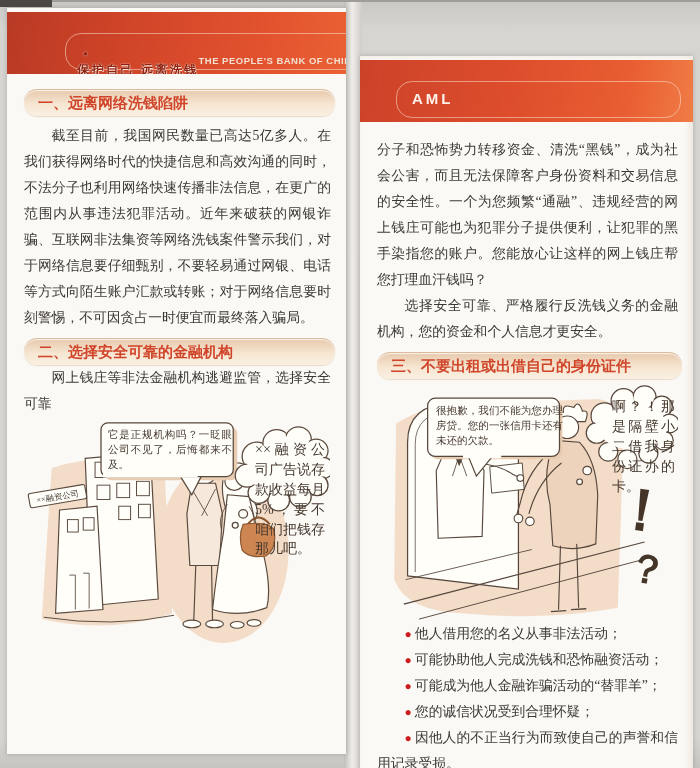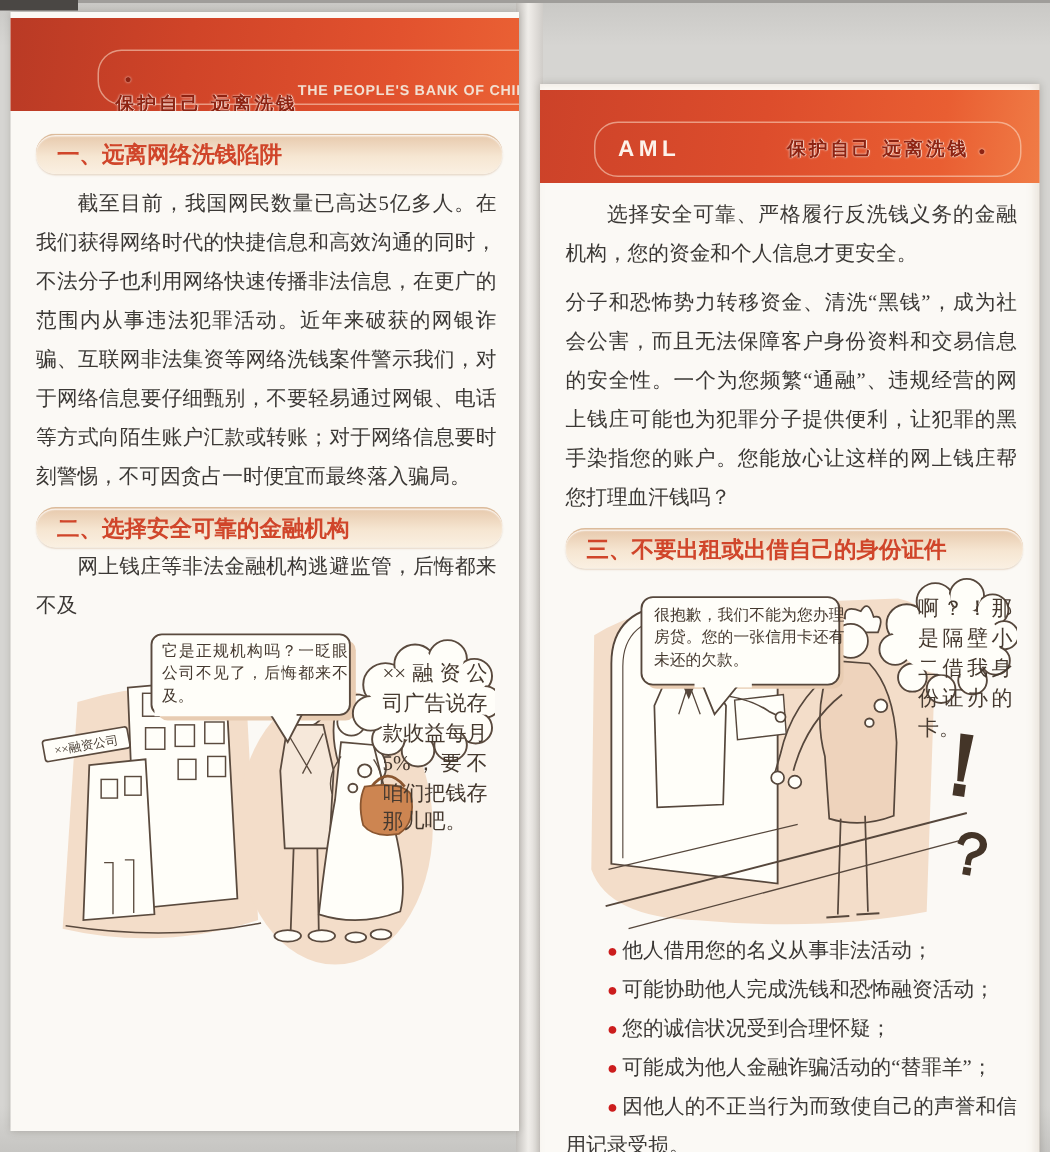--- a/index.html
+++ b/index.html
@@ -58,21 +58,21 @@
       <div class="hdr-frame frame-l"></div>
       <div class="hdr-row row-l">
         <span><span class="hdr-dot">●</span><span class="tagline">保护自己 远离洗钱</span></span>
         <span class="bank-name">THE PEOPLE'S BANK OF CHINA</span>
       </div>
     </div>
     <div class="content">
       <div class="sec-bar">一、远离网络洗钱陷阱</div>
       <div class="para ind2">截至目前，我国网民数量已高达5亿多人。在我们获得网络时代的快捷信息和高效沟通的同时，不法分子也利用网络快速传播非法信息，在更广的范围内从事违法犯罪活动。近年来破获的网银诈骗、互联网非法集资等网络洗钱案件警示我们，对于网络信息要仔细甄别，不要轻易通过网银、电话等方式向陌生账户汇款或转账；对于网络信息要时刻警惕，不可因贪占一时便宜而最终落入骗局。</div>
       <div class="sec-bar">二、选择安全可靠的金融机构</div>
-      <div class="para ind2" style="margin-top:0;">网上钱庄等非法金融机构逃避监管，后悔都来不及</div>
+      <div class="para ind2" style="margin-top:0;">网上钱庄等非法金融机构逃避监管，选择安全可靠</div>
 
       <div class="illus illus-left">
         <svg width="306" height="222" viewBox="0 0 310 232" preserveAspectRatio="none">
           <g>
             <path d="M28,48 Q85,30 142,44 L150,200 Q85,222 18,206 Z" fill="#f3ddc9"></path>
             <ellipse cx="202" cy="135" rx="66" ry="96" fill="#f3ddc9"></ellipse>
           </g>
           <g stroke="#5a4a3e" stroke-width="1.2" fill="#fffef9">
             <path d="M62,38 L128,32 L136,185 L68,192 Z"></path>
             <rect x="72" y="42" width="14" height="16" fill="none" stroke-width="1"></rect>
@@ -150,26 +150,25 @@
         <div class="btxt btxt-sm lb-thought">××融资公司广告说存款收益每月5%，要不咱们把钱存那儿吧。</div>
       </div>
     </div>
   </div>
 
   <div class="panel panel-right">
     <div class="band band-r">
       <div class="hdr-frame frame-r"></div>
       <div class="hdr-row row-r">
         <span class="aml">AML</span>
-        <span><span class="tagline">保护自己 远离洗钱</span><span class="hdr-dot">●</span></span>
       </div>
     </div>
     <div class="content">
+      <div class="para">分子和恐怖势力转移资金、清洗“黑钱”，成为社会公害，而且无法保障客户身份资料和交易信息的安全性。一个为您频繁“通融”、违规经营的网上钱庄可能也为犯罪分子提供便利，让犯罪的黑手染指您的账户。您能放心让这样的网上钱庄帮您打理血汗钱吗？</div>
       <div class="para ind2" style="margin-top:0;">选择安全可靠、严格履行反洗钱义务的金融机构，您的资金和个人信息才更安全。</div>
-      <div class="para">分子和恐怖势力转移资金、清洗“黑钱”，成为社会公害，而且无法保障客户身份资料和交易信息的安全性。一个为您频繁“通融”、违规经营的网上钱庄可能也为犯罪分子提供便利，让犯罪的黑手染指您的账户。您能放心让这样的网上钱庄帮您打理血汗钱吗？</div>
       <div class="sec-bar">三、不要出租或出借自己的身份证件</div>
 
       <div class="illus illus-right">
         <svg width="301" height="237" viewBox="0 0 315 252" preserveAspectRatio="none">
           <path d="M20,42 Q60,16 130,20 L232,16 Q262,22 258,58 L252,238 Q180,252 92,244 Q30,242 18,208 Z" fill="#f3ddc9"></path>
           <g stroke="#56473c" stroke-width="1.3" fill="#fffef9">
             <path d="M32,204 L32,62 Q32,22 78,20 L112,20 Q148,22 148,58 L148,218 Z"></path>
             <path d="M40,200 L40,64 Q40,30 80,28" fill="none" stroke-width=".8"></path>
             <path d="M118,88 L152,84 L154,112 L120,116 Z" stroke-width="1"></path>
           </g>
@@ -237,21 +236,21 @@
           </g>
         </svg>
         <div class="btxt rb-speech">很抱歉，我们不能为您办理房贷。您的一张信用卡还有未还的欠款。</div>
         <div class="btxt btxt-sm rb-thought">啊？！那是隔壁小二借我身份证办的卡。</div>
         <div class="mark mark-ex">！</div>
         <div class="mark mark-q">？</div>
       </div>
 
       <div class="bullet-line"><span class="bdot">●</span><span>他人借用您的名义从事非法活动；</span></div>
       <div class="bullet-line"><span class="bdot">●</span><span>可能协助他人完成洗钱和恐怖融资活动；</span></div>
+      <div class="bullet-line"><span class="bdot">●</span><span>可能成为他人金融诈骗活动的“替罪羊”；</span></div>
       <div class="bullet-line"><span class="bdot">●</span><span>您的诚信状况受到合理怀疑；</span></div>
-      <div class="bullet-line"><span class="bdot">●</span><span>可能成为他人金融诈骗活动的“替罪羊”；</span></div>
       <div class="bullet-line"><span class="bdot">●</span><span>因他人的不正当行为而致使自己的声誉和信用记录受损。</span></div>
     </div>
   </div>
 
   <div class="top-edge"></div>
   <div class="top-corner"></div>
 </div>
 
 </body></html>

